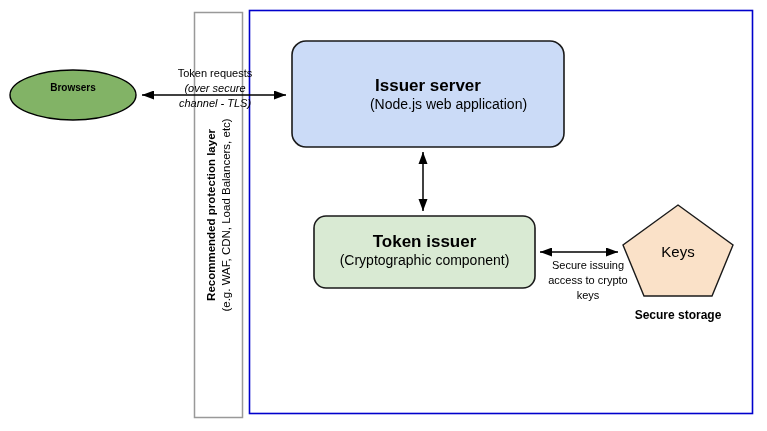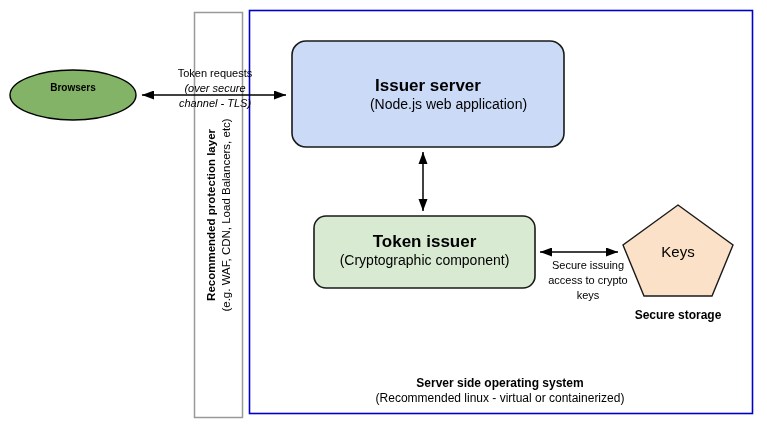--- a/index.html
+++ b/index.html
@@ -200,24 +200,20 @@
     <div class="sub">channel - TLS)</div>
   </div>
 
 
   <div class="node-text" id="secure-runtime-label">
     <div>Secure issuing</div>
     <div>access to crypto</div>
     <div>keys</div>
   </div>
 
-  <div class="node-text" id="os-caption">
-    <div class="line1">Server side operating system</div>
-    <div class="line2">(Recommended linux - virtual or containerized)</div>
-  </div>
 
   <div id="protection-layer-text">
     <div id="protection-layer-inner">
       <div class="line1">Recommended protection layer</div>
       <div class="line2">(e.g. WAF, CDN, Load Balancers, etc)</div>
     </div>
   </div>
 
 </div>
 

